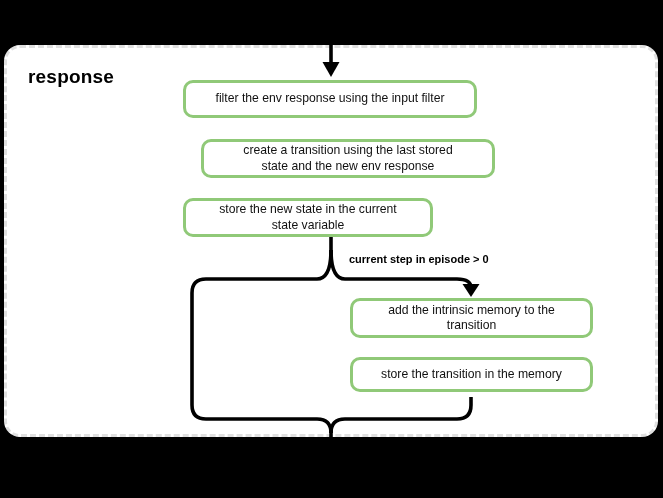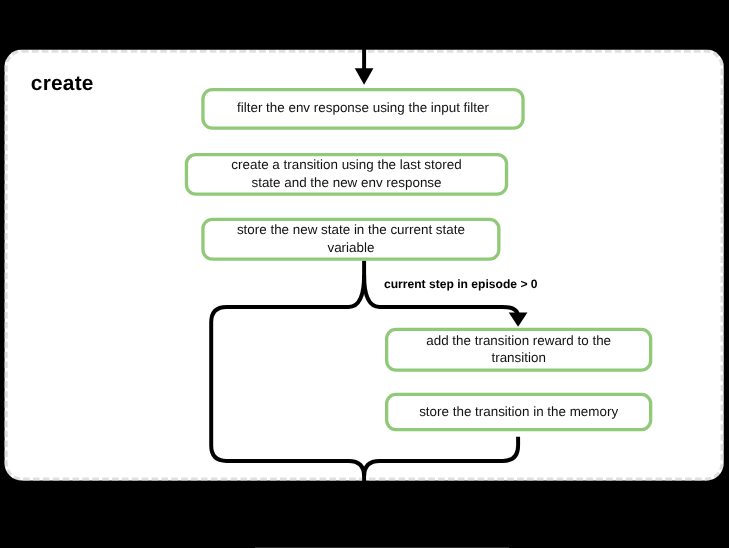--- a/index.html
+++ b/index.html
@@ -36,22 +36,22 @@
     display: flex;
     align-items: center;
     justify-content: center;
     text-align: center;
     font-size: 12.2px;
     line-height: 1.25;
     color: #111111;
     padding: 2px 26px;
   }
   #node-1 { left: 183px; top: 80px;  width: 294px; height: 38px; }
-  #node-2 { left: 168px; top: 139px; width: 294px; height: 39px; align-items: center; }
-  #node-3 { left: 183px; top: 198px; width: 272px; height: 39px; }
+  #node-2 { left: 201px; top: 139px; width: 294px; height: 39px; align-items: center; }
+  #node-3 { left: 183px; top: 198px; width: 250px; height: 39px; }
   #node-4 { left: 350px; top: 298px; width: 243px; height: 40px; }
   #node-5 { left: 350px; top: 357px; width: 243px; height: 35px; }
   .branch-label {
     position: absolute;
     left: 349px; top: 253px;
     font-size: 11px;
     font-weight: bold;
     color: #000000;
     white-space: nowrap;
   }
@@ -66,21 +66,21 @@
     stroke: #000000;
     stroke-width: 3.6px;
   }
   svg.connectors polygon { fill: #000000; }
 </style>
 </head>
 <body>
 
 <div class="container"></div>
 
-<div class="group-title">create</div>
+<div class="group-title">response</div>
 
 <svg class="connectors" viewBox="0 0 663 498" xmlns="http://www.w3.org/2000/svg">
 
   <path d="M331 12 V63"></path>
   <polygon points="322.5,62 339.5,62 331,77"></polygon>
 
   <path d="M331 237 V257"></path>
 
   <path d="M331 250 Q331 279 317 279 H206 Q192 279 192 293 V405 Q192 419 206 419 H317 Q331 419 331 433"></path>
 
@@ -95,19 +95,19 @@
 <div class="node" id="node-1">
   <span>filter the env response using the input filter</span>
 </div>
 <div class="node" id="node-2">
   <span>create a transition using the last stored state and the new env response</span>
 </div>
 <div class="node" id="node-3">
   <span>store the new state in the current state variable</span>
 </div>
 <div class="node" id="node-4">
-  <span>add the transition reward to the transition</span>
+  <span>add the intrinsic memory to the transition</span>
 </div>
 <div class="node" id="node-5">
   <span>store the transition in the memory</span>
 </div>
 
 <div class="branch-label">current step in episode &gt; 0</div>
 
 </body></html>

